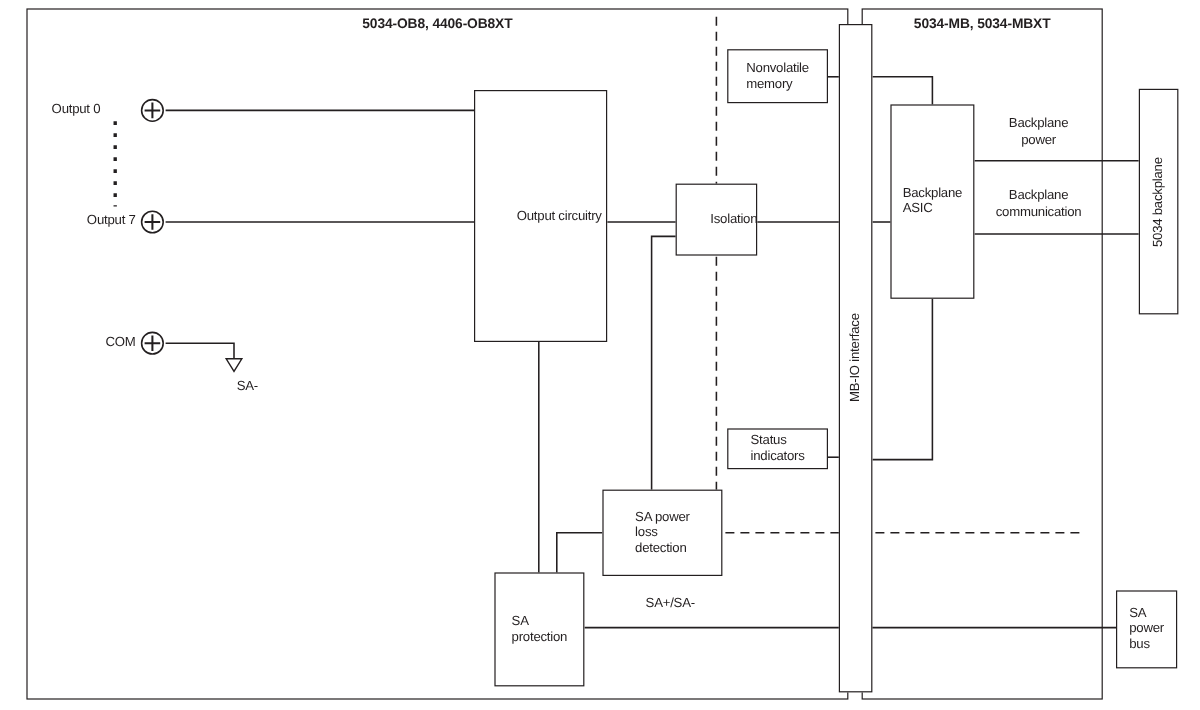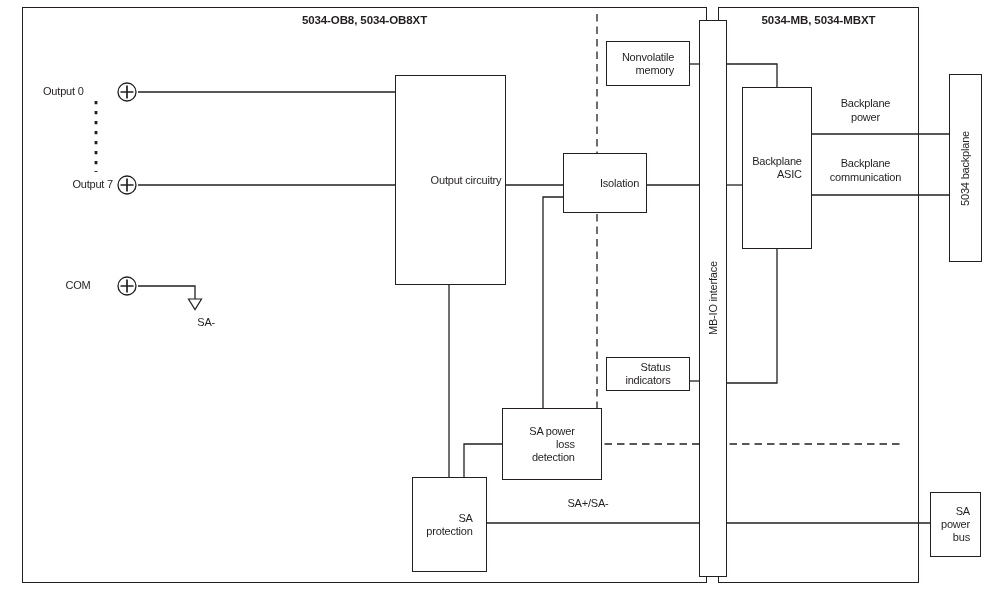--- a/index.html
+++ b/index.html
@@ -11,21 +11,21 @@
   .wires{position:absolute;left:0;top:0;z-index:1;}
   .box{
     position:absolute;z-index:2;box-sizing:border-box;
     border:1.3px solid #231f20;background:#ffffff;
     display:flex;align-items:center;justify-content:center;
   }
   .outer{background:transparent;z-index:2;}
   .mbio{z-index:3;}
   .lbl{
     font-size:11px;line-height:13px;letter-spacing:-0.2px;
-    text-align:right;white-space:pre-line;color:#231f20;
+    text-align:left;white-space:pre-line;color:#231f20;
   }
   .txt{
     position:absolute;z-index:4;font-size:11px;line-height:13.5px;
     letter-spacing:-0.2px;white-space:pre-line;color:#231f20;
   }
   .title{font-weight:bold;font-size:11.5px;text-align:center;letter-spacing:-0.1px;}
   .vert{writing-mode:vertical-rl;transform:rotate(180deg);white-space:nowrap;}
 </style>
 </head>
 <body>
@@ -75,21 +75,21 @@
     <path d="M188.5 299 L201.5 299 L195 309.5 Z" fill="#ffffff" stroke="#231f20" stroke-width="1.2"></path>
   </svg>
 
   <div class="box outer" style="left:22px;top:7px;width:685px;height:576px;"></div>
   <div class="box outer" style="left:718px;top:7px;width:201px;height:576px;"></div>
 
   <div class="box" style="left:395px;top:75px;width:111px;height:210px;padding-left:31px;">
     <span class="lbl">Output circuitry</span>
   </div>
 
-  <div class="box" style="left:563px;top:153px;width:84px;height:60px;padding-left:29px;">
+  <div class="box" style="left:563px;top:153px;width:68px;height:60px;padding-left:29px;">
     <span class="lbl">Isolation</span>
   </div>
 
   <div class="box" style="left:606px;top:41px;width:84px;height:45px;">
     <span class="lbl">Nonvolatile
 memory</span>
   </div>
 
   <div class="box mbio" style="left:699px;top:20px;width:28px;height:557px;">
     <span class="lbl vert">MB-IO interface</span>
@@ -119,27 +119,27 @@
   <div class="box" style="left:930px;top:492px;width:51px;height:65px;">
     <span class="lbl">SA
 power
 bus</span>
   </div>
 
   <div class="box" style="left:949px;top:74px;width:33px;height:188px;">
     <span class="lbl vert">5034 backplane</span>
   </div>
 
-  <div class="txt title" style="left:22px;top:14px;width:685px;">5034-OB8, 5034-OB8XT</div>
+  <div class="txt title" style="left:22px;top:14px;width:685px;">5034-OB8, 4406-OB8XT</div>
   <div class="txt title" style="left:718px;top:14px;width:201px;">5034-MB, 5034-MBXT</div>
 
   <div class="txt" style="left:43px;top:85px;width:70px;text-align:left;">Output 0</div>
   <div class="txt" style="left:43px;top:178px;width:70px;text-align:right;">Output 7</div>
-  <div class="txt" style="left:43px;top:279px;width:70px;text-align:center;">COM</div>
+  <div class="txt" style="left:43px;top:279px;width:70px;text-align:right;">COM</div>
   <div class="txt" style="left:175px;top:316px;width:40px;text-align:right;">SA-</div>
 
   <div class="txt" style="left:812px;top:97px;width:107px;text-align:center;">Backplane
 power</div>
   <div class="txt" style="left:812px;top:157px;width:107px;text-align:center;">Backplane
 communication</div>
-  <div class="txt" style="left:538px;top:497px;width:100px;text-align:center;">SA+/SA-</div>
+  <div class="txt" style="left:538px;top:497px;width:100px;">SA+/SA-</div>
 
 </div>
 
 </body></html>

